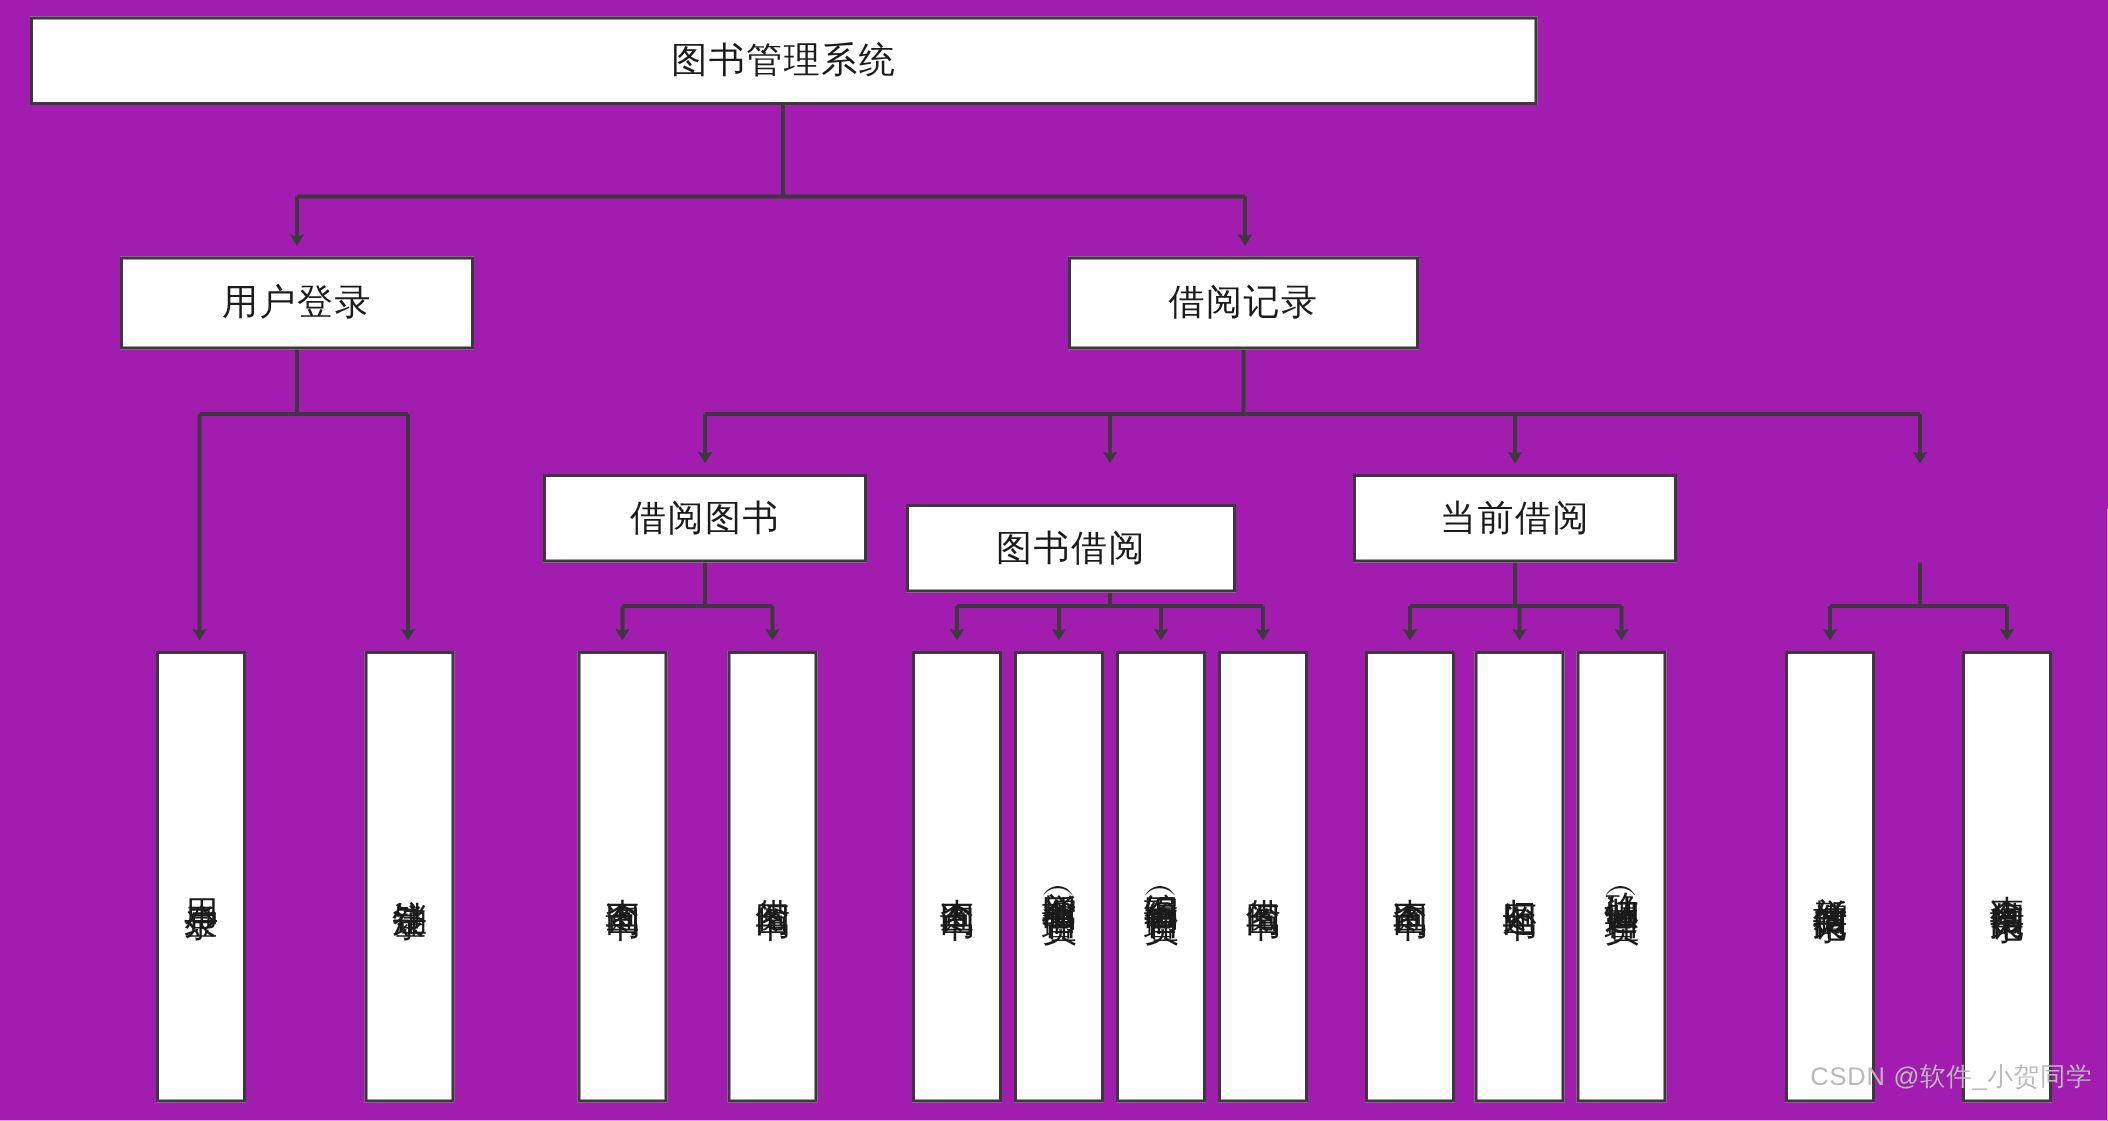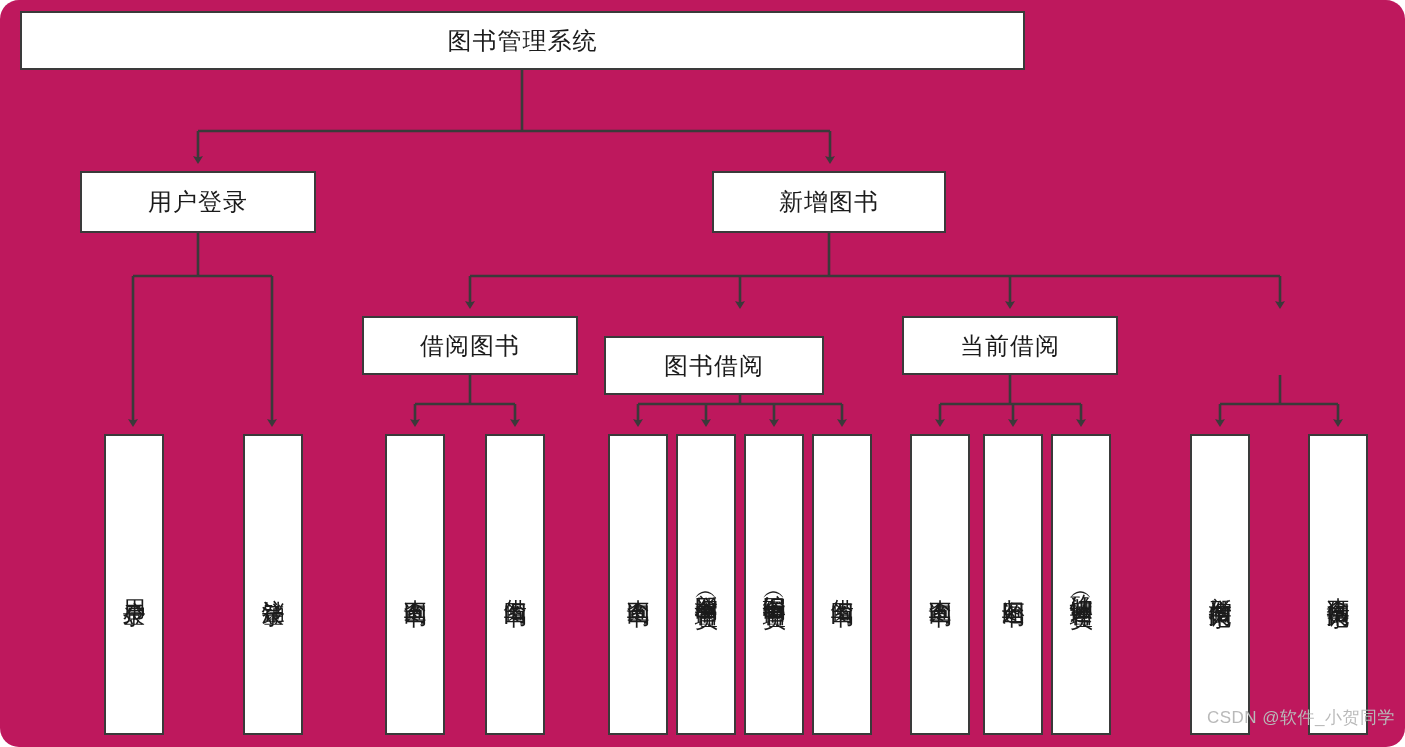--- a/index.html
+++ b/index.html
@@ -7,23 +7,22 @@
     padding: 0;
     background: #ffffff;
   }
   body {
     font-family: "Liberation Sans", "DejaVu Sans", sans-serif;
   }
   #diagram-root {
     position: relative;
     width: 1405px;
     height: 747px;
-    background: #be185d;
+    background: #a21caf;
     overflow: hidden;
-    border-radius: 19px;
   }
   svg.connectors {
     position: absolute;
     left: 0;
     top: 0;
     width: 1405px;
     height: 747px;
     pointer-events: none;
   }
   .node {
@@ -128,21 +127,21 @@
   </svg>
 
   <div class="node horiz" style="left: 20px; top: 11px; width: 1005px; height: 59px;">
     <span class="label">图书管理系统</span>
   </div>
 
   <div class="node horiz" style="left: 80px; top: 171px; width: 236px; height: 62px;">
     <span class="label">用户登录</span>
   </div>
   <div class="node horiz" style="left: 712px; top: 171px; width: 234px; height: 62px;">
-    <span class="label">新增图书</span>
+    <span class="label">借阅记录</span>
   </div>
 
   <div class="node horiz" style="left: 362px; top: 316px; width: 216px; height: 59px;">
     <span class="label">借阅图书</span>
   </div>
   <div class="node horiz" style="left: 604px; top: 316px; width: 220px; height: 59px; margin-top: 20px;">
     <span class="label">图书借阅</span>
   </div>
   <div class="node horiz" style="left: 902px; top: 316px; width: 216px; height: 59px;">
     <span class="label">当前借阅</span>

